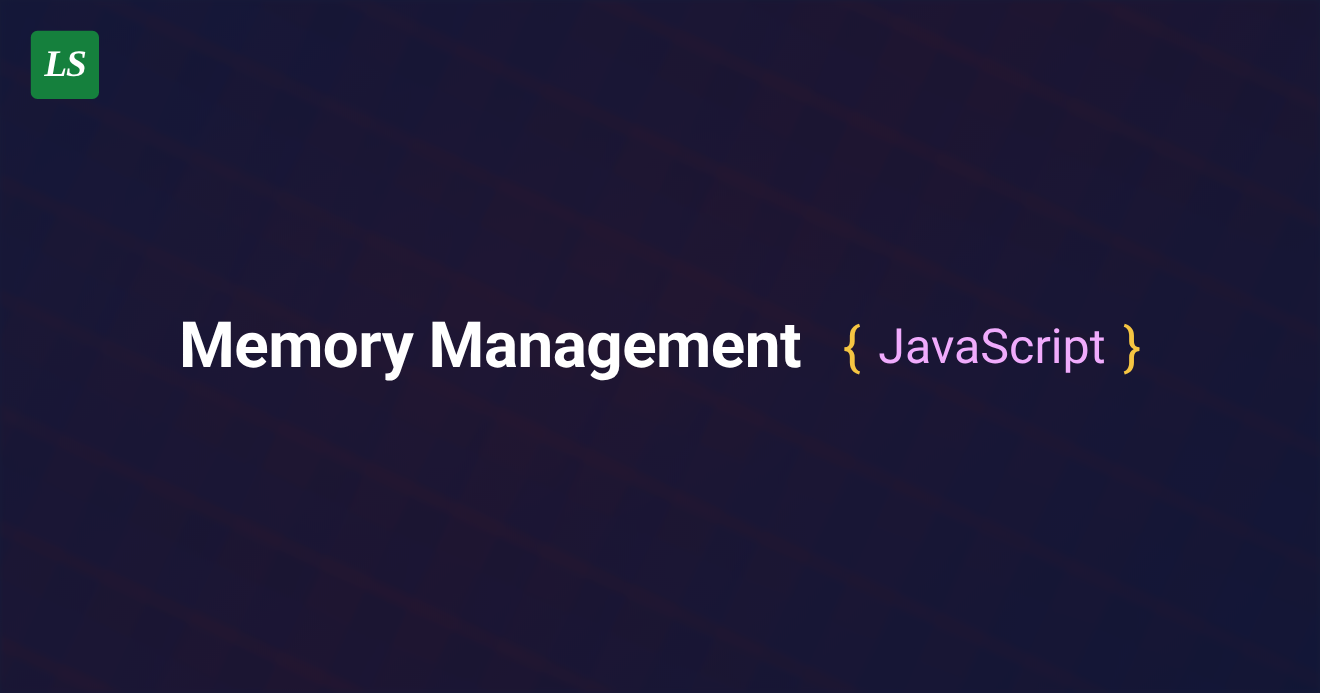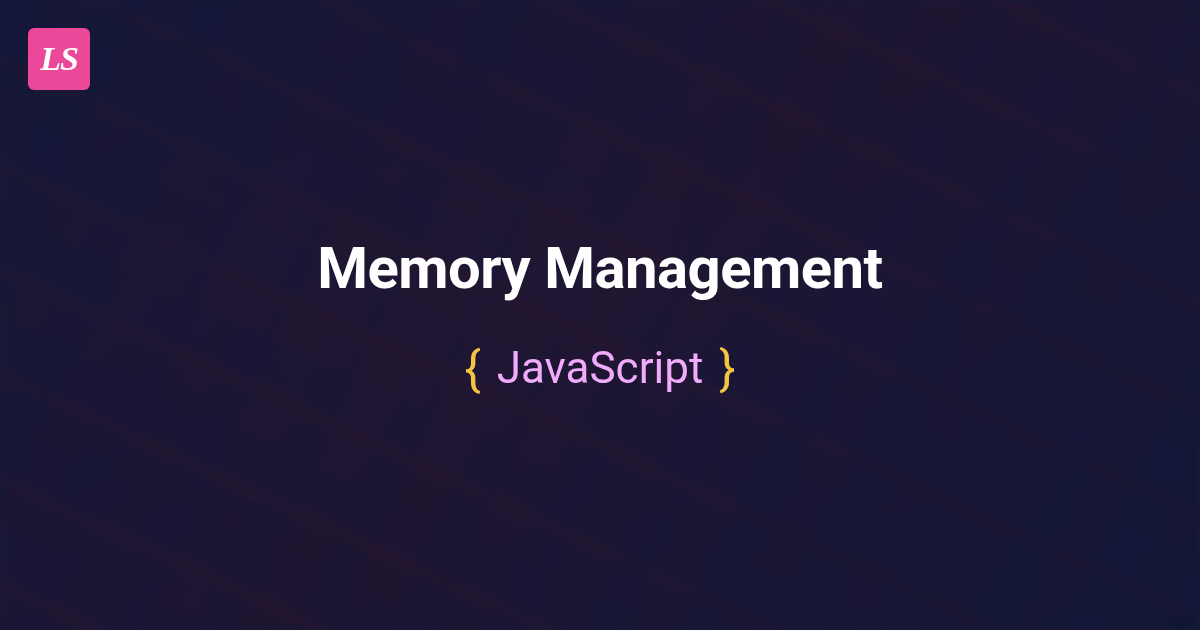--- a/index.html
+++ b/index.html
@@ -45,21 +45,21 @@
       inset: 0;
       background: rgba(18, 22, 55, 0.42);
     }
 
     .logo-badge {
       position: absolute;
       top: 28px;
       left: 28px;
       width: 62px;
       height: 62px;
-      background: #ec4899;
+      background: #15803d;
       border-radius: 6px;
       display: flex;
       align-items: center;
       justify-content: center;
       z-index: 10;
     }
 
     .logo-text {
       color: #ffffff;
       font-weight: 700;
@@ -67,21 +67,20 @@
       font-style: italic;
       letter-spacing: -1px;
       font-family: Georgia, 'Times New Roman', serif;
     }
 
     .content {
       position: relative;
       z-index: 5;
       text-align: center;
       display: flex;
-      flex-direction: column;
       align-items: center;
       gap: 38px;
     }
 
     .title {
       color: #ffffff;
       font-size: 58px;
       font-weight: 700;
       letter-spacing: -0.5px;
     }

